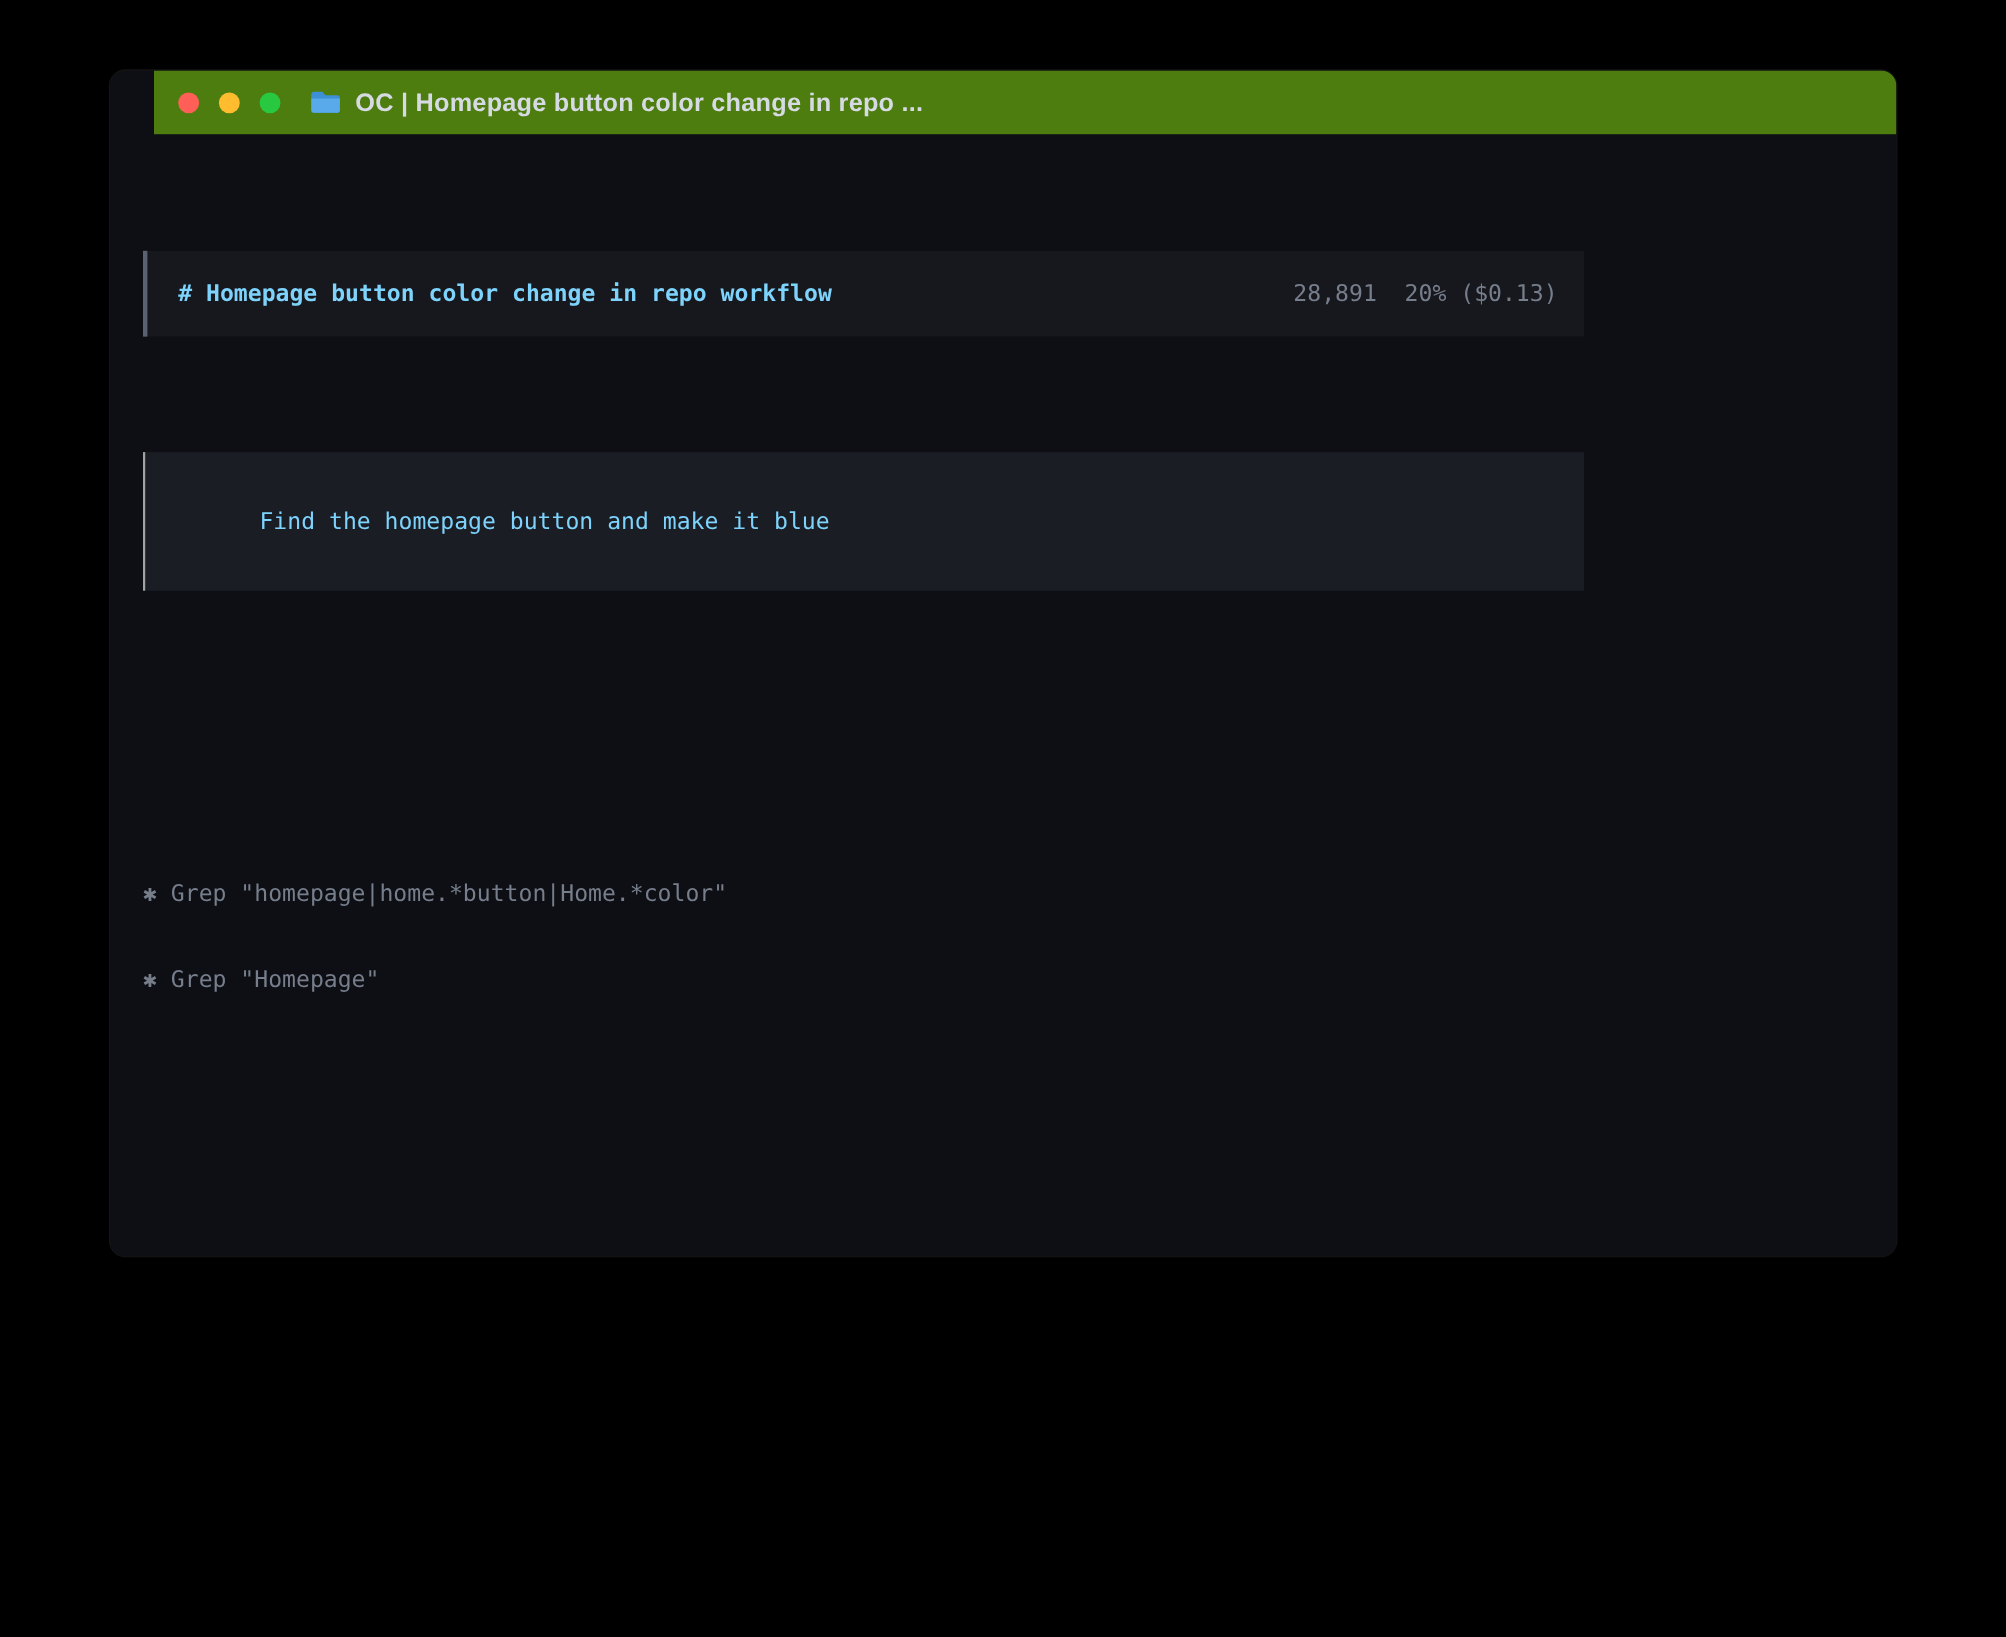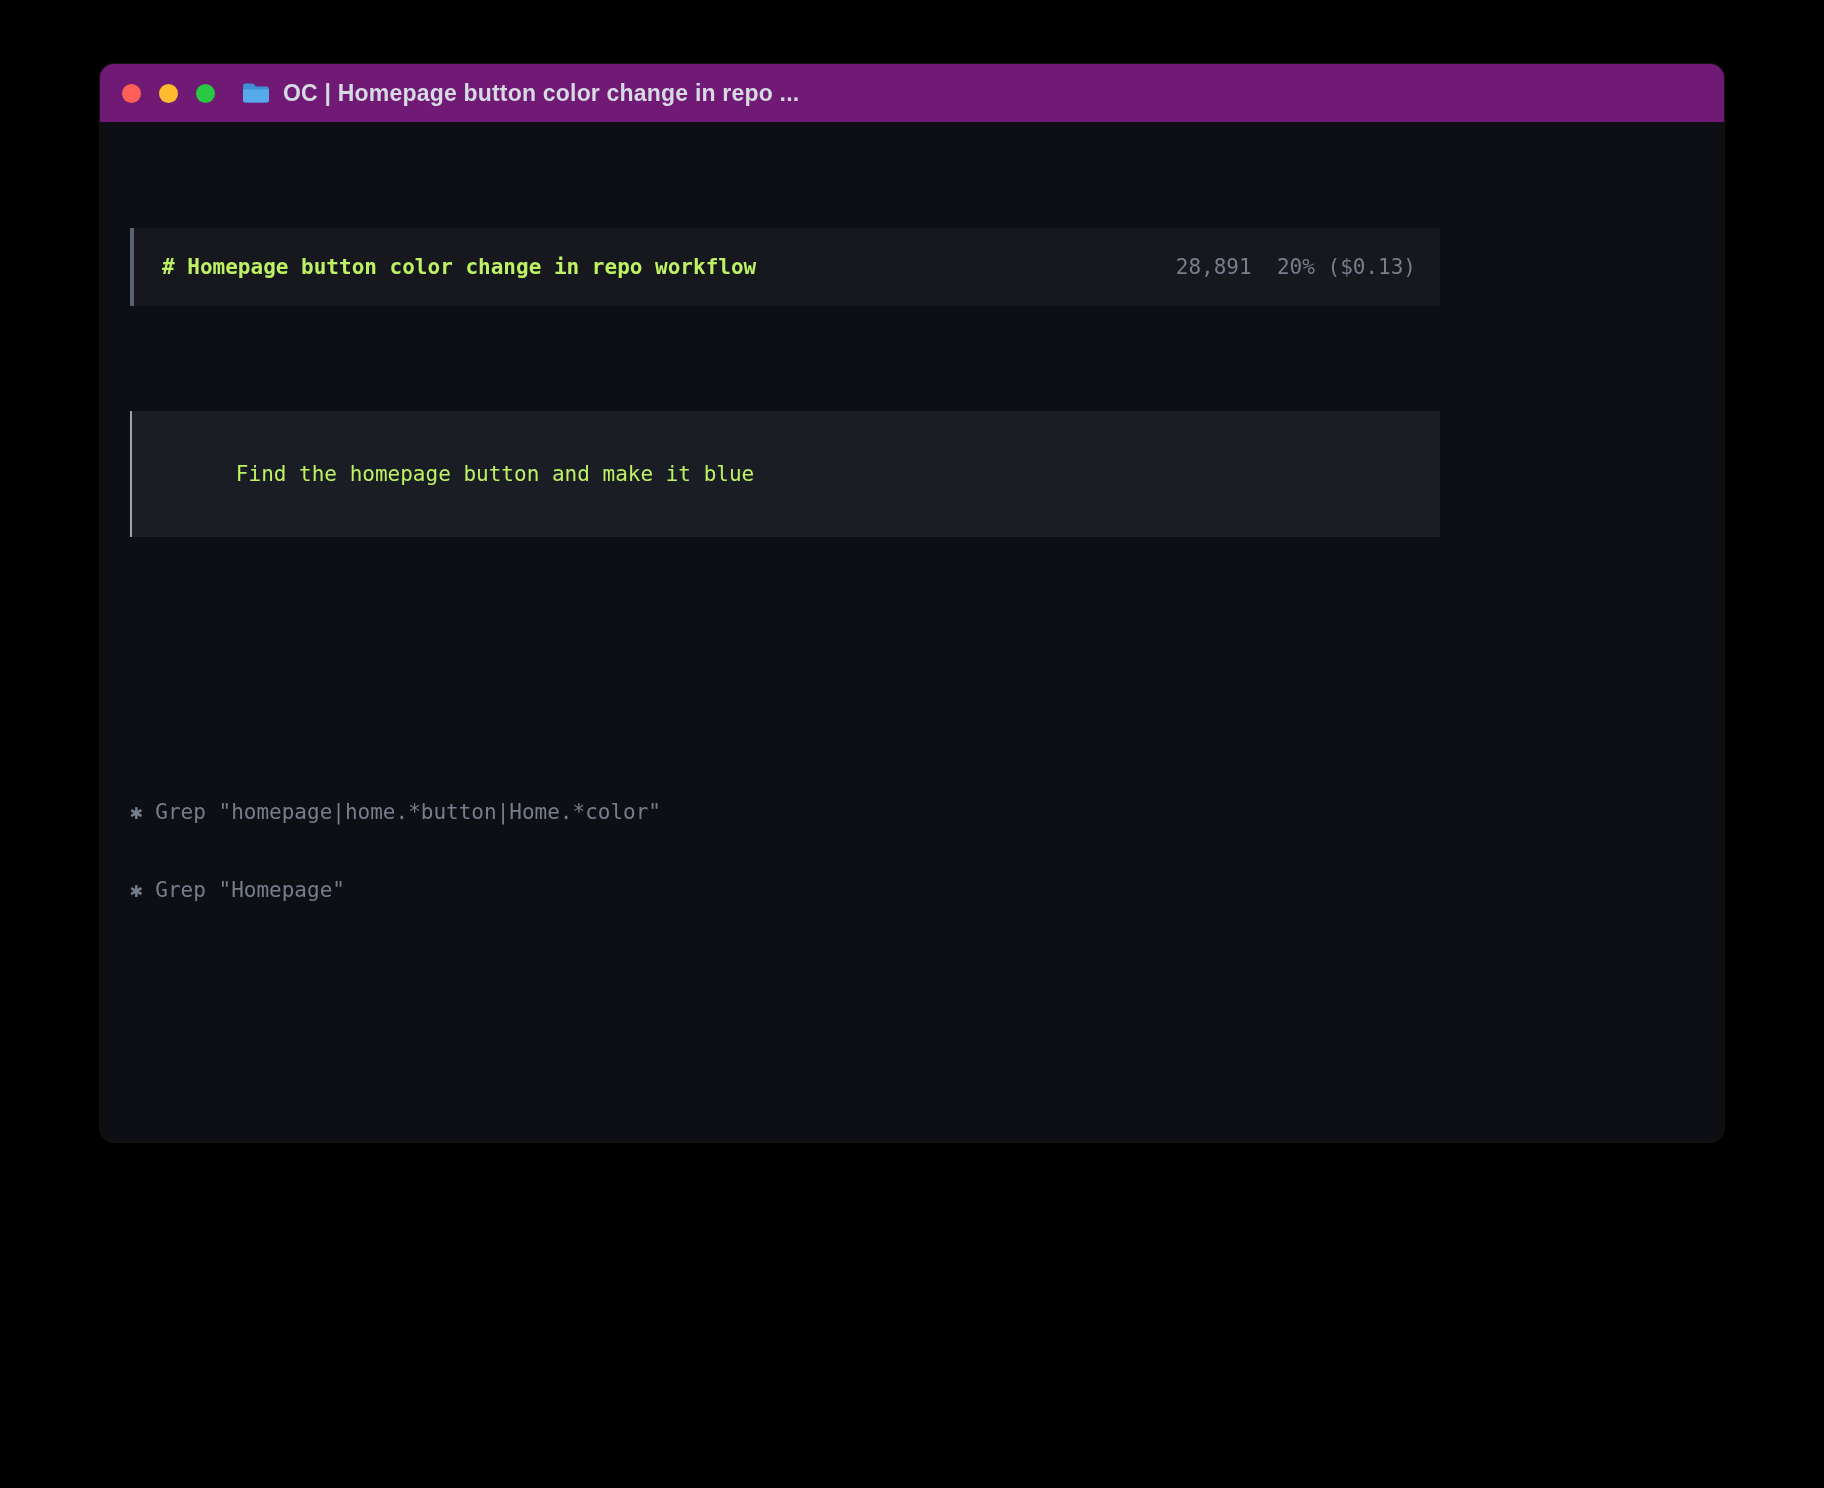--- a/index.html
+++ b/index.html
@@ -5,39 +5,39 @@
   * { margin:0; padding:0; box-sizing:border-box; }
   html,body { width:1824px; height:1488px; }
   body { background:#000000; font-family:"DejaVu Sans Mono", monospace; }
 
   .window {
     position:absolute; left:100px; top:64px; width:1624px; height:1078px;
     background:#0e0f14; border-radius:14px; overflow:hidden;
     box-shadow:0 0 0 1px rgba(255,255,255,0.08), 0 24px 60px rgba(0,0,0,0.65);
   }
   .titlebar {
-    height:58px; background:#701a75; display:flex; align-items:center; padding:0 22px;
+    height:58px; background:#4d7c0f; display:flex; align-items:center; padding:0 22px;margin-left:40px;
   }
   .lights { display:flex; gap:18px; align-items:center; }
   .light { width:19px; height:19px; border-radius:50%; display:inline-block; }
   .light.red { background:#ff5f57; }
   .light.yellow { background:#febc2e; }
   .light.green { background:#28c840; }
   .folder { margin-left:26px; display:flex; align-items:center; }
   .window-title {
     margin-left:12px; font-family:"Liberation Sans", sans-serif; font-weight:700;
     font-size:23px; color:#d6dae3; letter-spacing:0.2px; white-space:nowrap;
   }
 
   .content {
     width:1310px; margin:28px 0 0 30px;
     font-size:21px; line-height:26px; color:#dfe3e9; white-space:pre-wrap;
   }
 
-  .t-white { color:#bef264; }
+  .t-white { color:#7dd3fc; }
   .t-muted { color:#767e8c; }
   .bold { font-weight:700; }
   .mb { margin-bottom:26px; }
   .line { white-space:pre; }
 
   .header-block {
     background:#17181d; border-left:4px solid #5a6170;
     padding:26px 24px 26px 28px; display:flex; justify-content:space-between; align-items:center;
   }
   .user-block {

